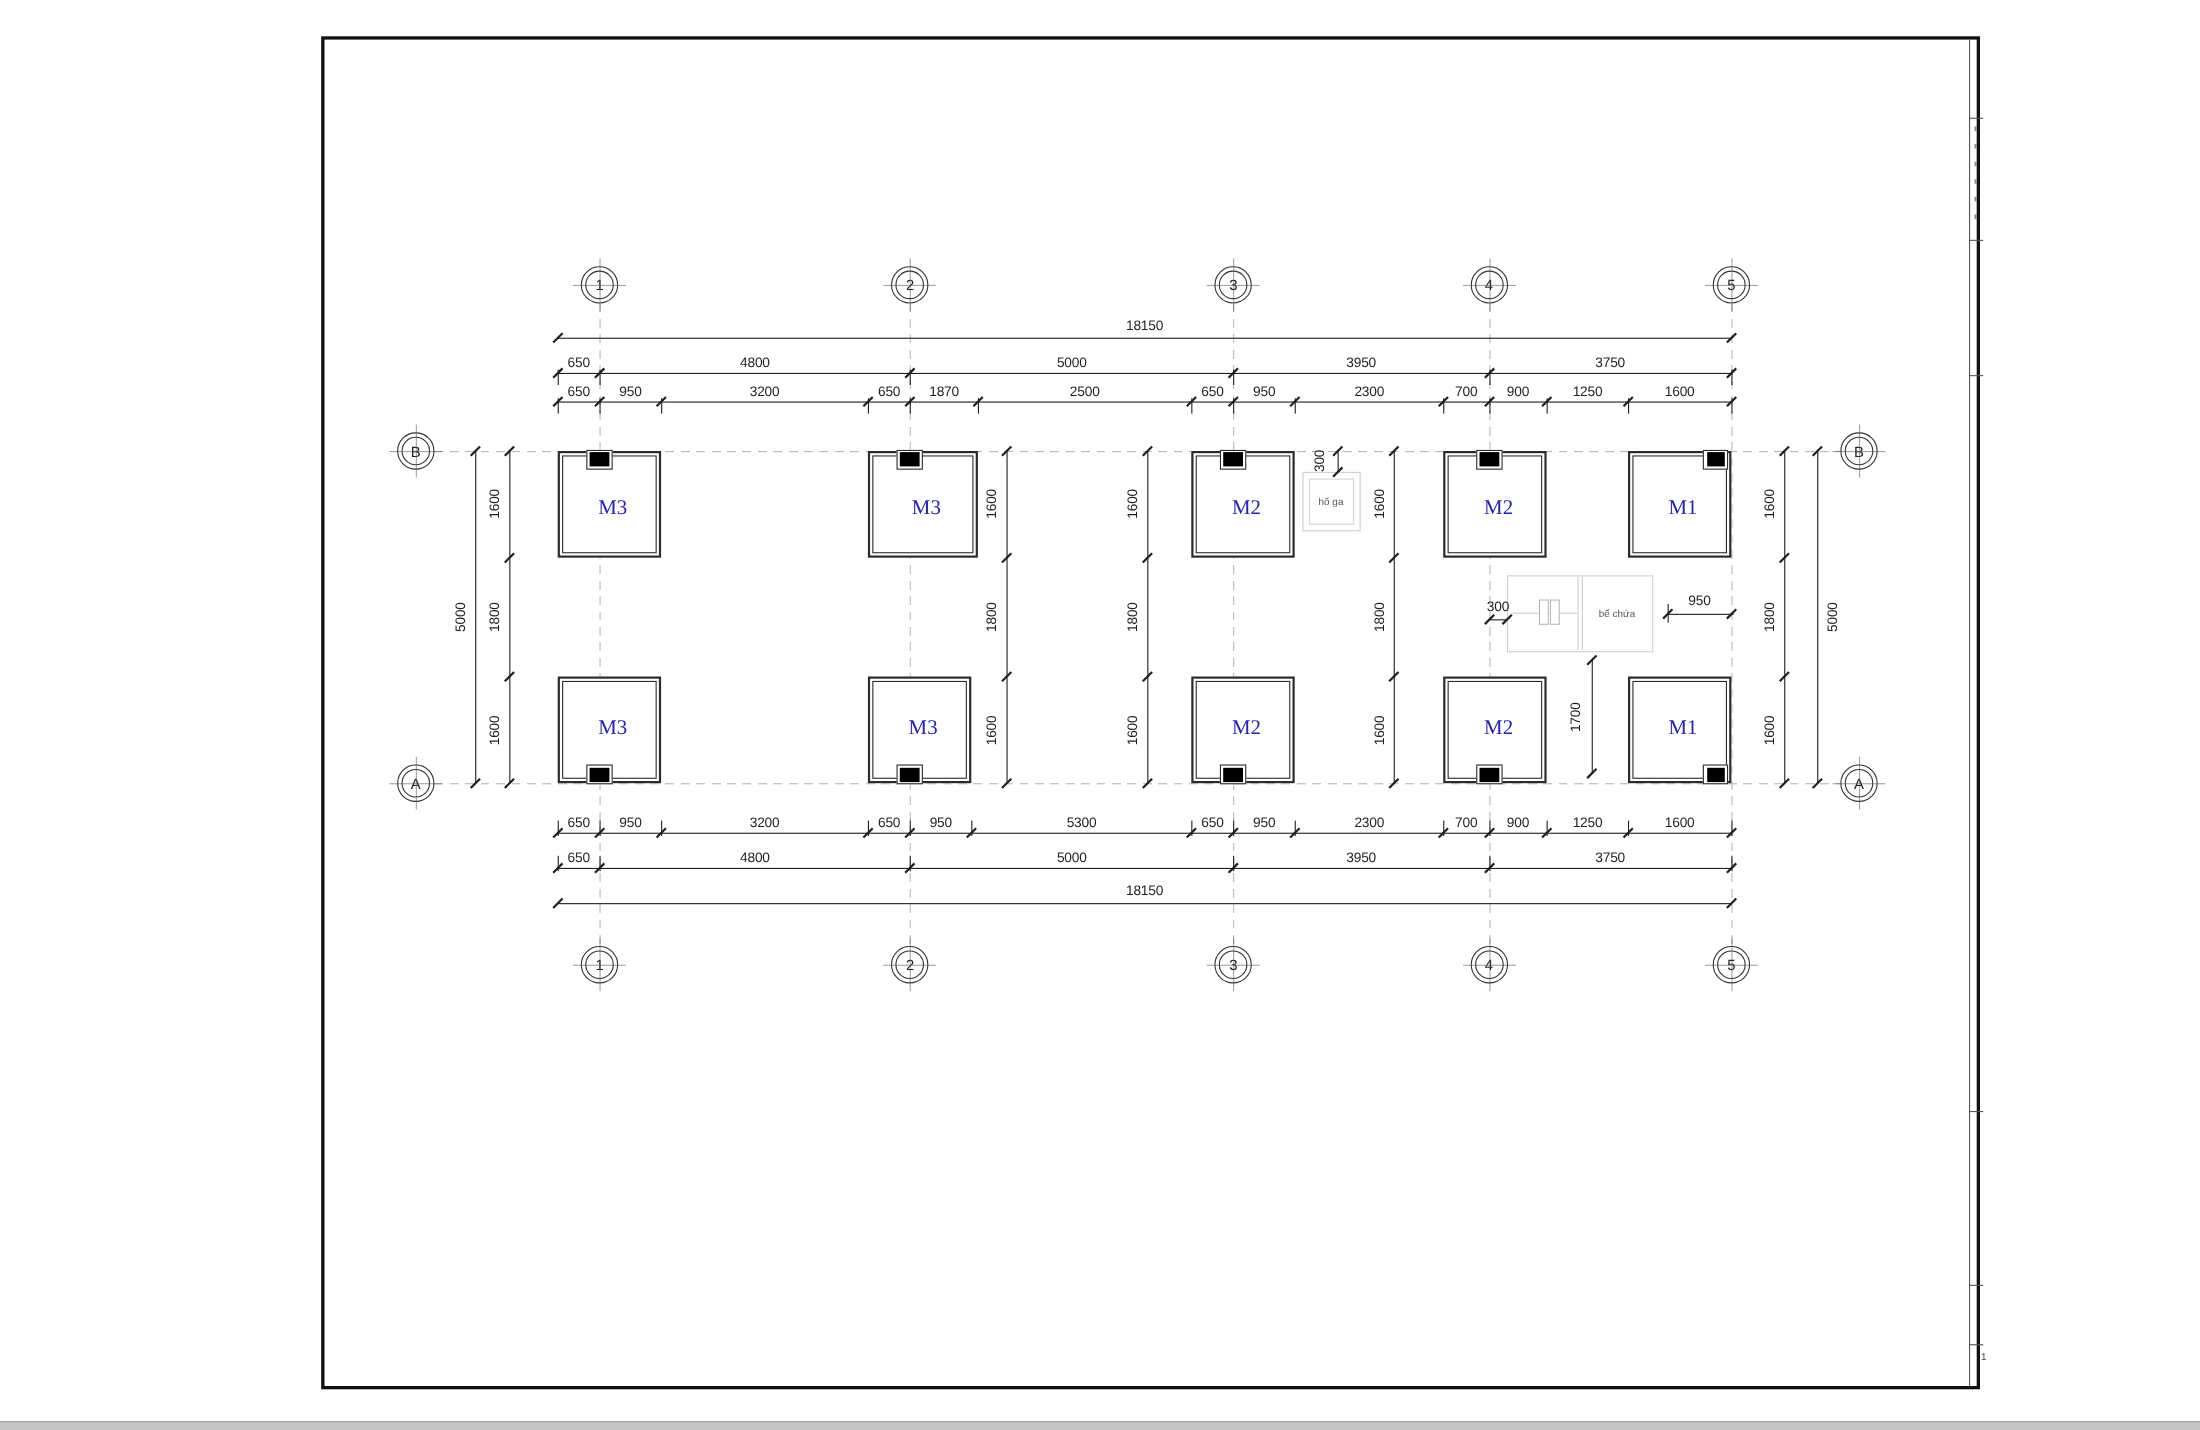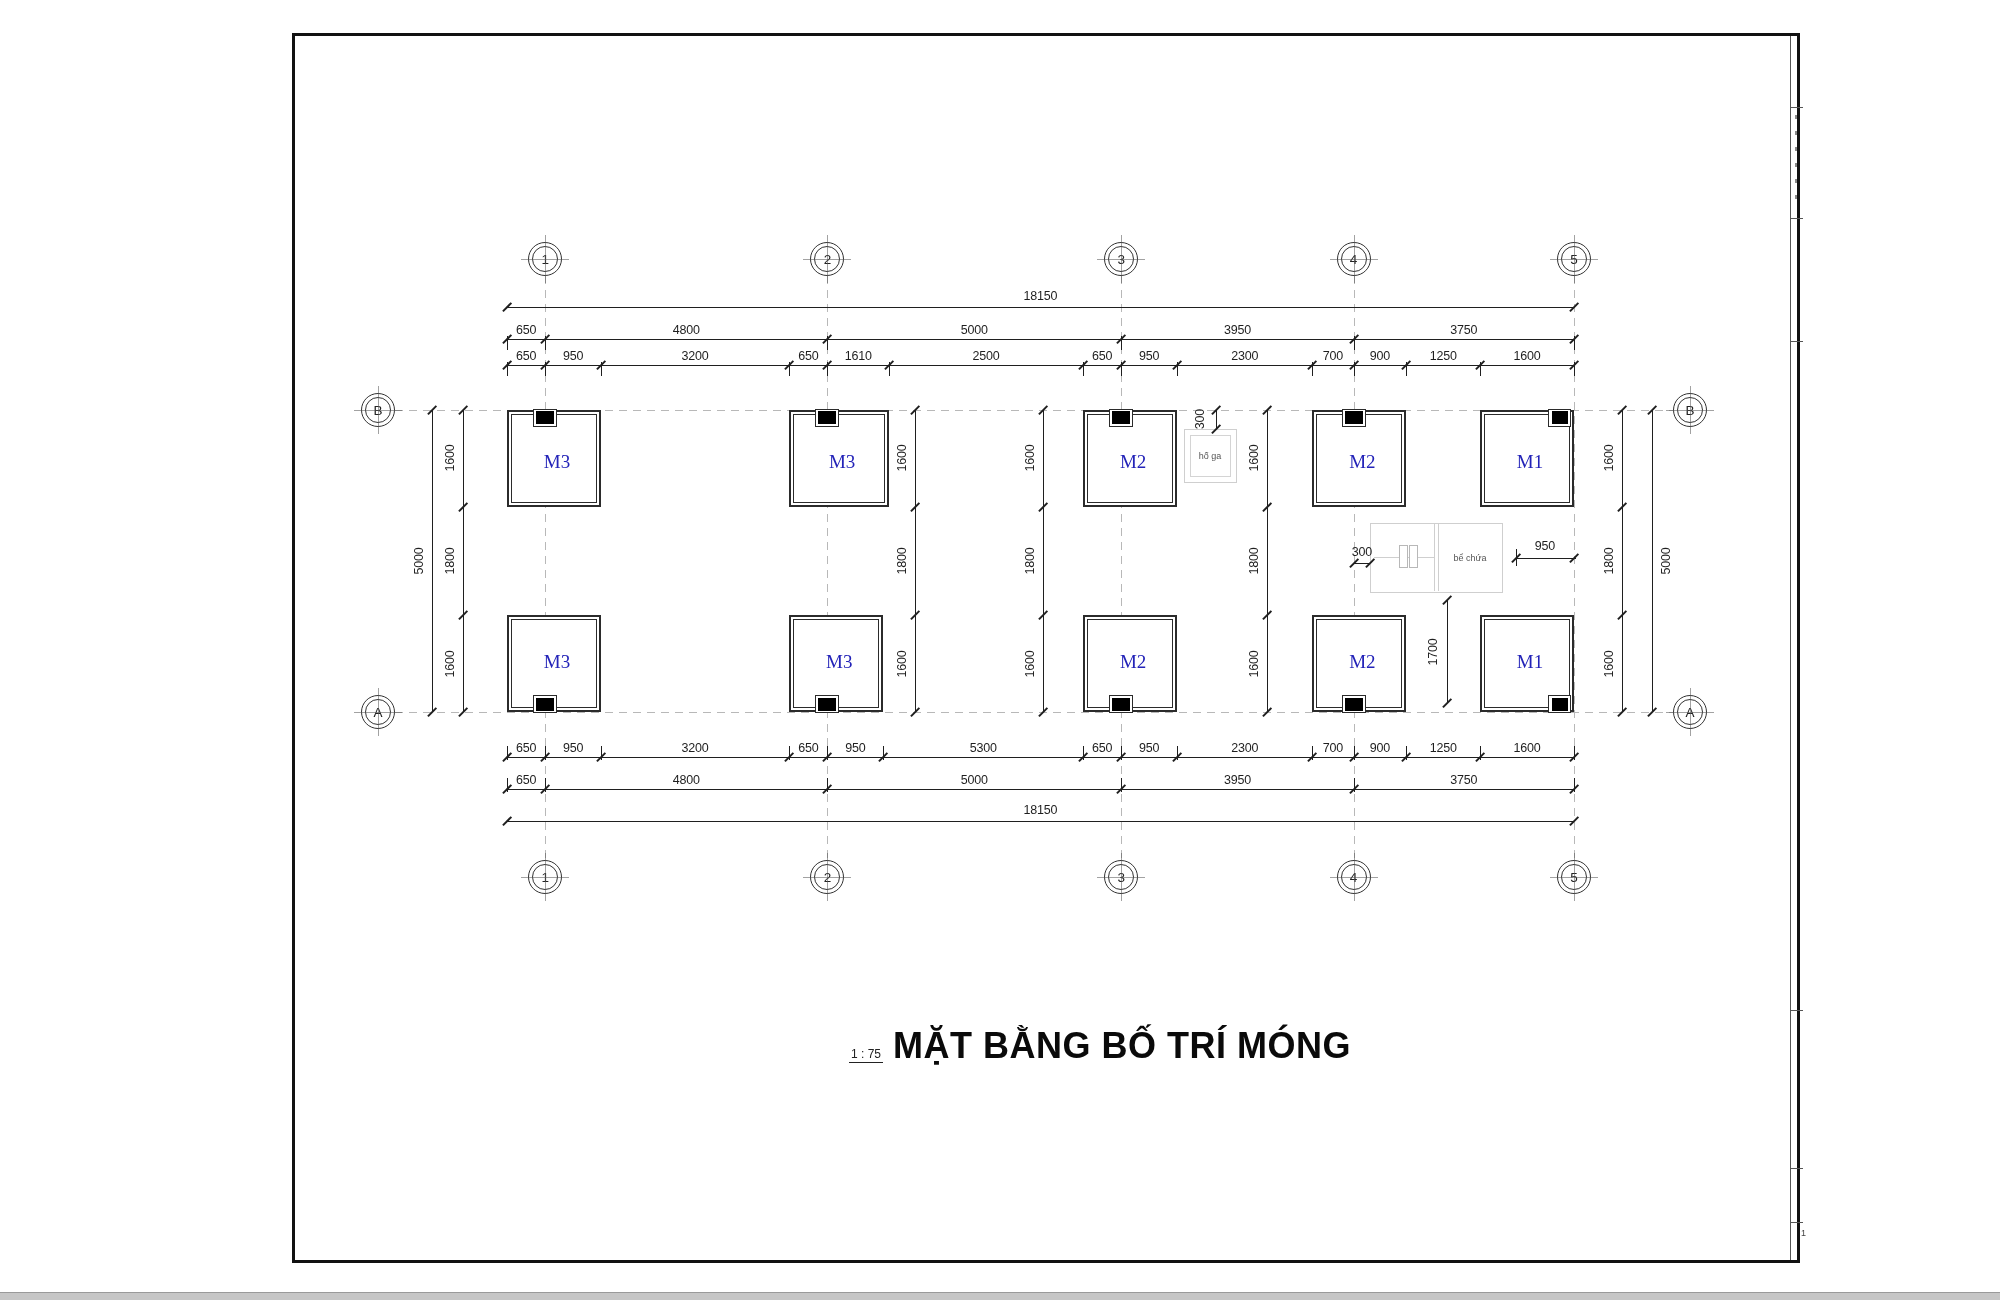--- a/index.html
+++ b/index.html
@@ -184,21 +184,21 @@
       <div class="tick" style="left: 1406.45px; top: 365px;"></div>
       <div class="vl" style="left: 1406.45px; top: 362px; height: 14px;"></div>
       <div class="tick" style="left: 1479.94px; top: 365px;"></div>
       <div class="vl" style="left: 1479.94px; top: 362px; height: 14px;"></div>
       <div class="tick" style="left: 1574px; top: 365px;"></div>
       <div class="vl" style="left: 1574px; top: 362px; height: 14px;"></div>
       <div class="lbl" style="left: 526.106px; top: 356px;">650</div>
       <div class="lbl" style="left: 573.136px; top: 356px;">950</div>
       <div class="lbl" style="left: 695.121px; top: 356px;">3200</div>
       <div class="lbl" style="left: 808.288px; top: 356px;">650</div>
-      <div class="lbl" style="left: 858.258px; top: 356px;">1610</div>
+      <div class="lbl" style="left: 858.258px; top: 356px;">1870</div>
       <div class="lbl" style="left: 986.121px; top: 356px;">2500</div>
       <div class="lbl" style="left: 1102.23px; top: 356px;">650</div>
       <div class="lbl" style="left: 1149.26px; top: 356px;">950</div>
       <div class="lbl" style="left: 1244.79px; top: 356px;">2300</div>
       <div class="lbl" style="left: 1332.97px; top: 356px;">700</div>
       <div class="lbl" style="left: 1380px; top: 356px;">900</div>
       <div class="lbl" style="left: 1443.2px; top: 356px;">1250</div>
       <div class="lbl" style="left: 1526.97px; top: 356px;">1600</div>
       <div class="hl" style="left: 507px; top: 757px; width: 1067px;"></div>
       <div class="tick" style="left: 507px; top: 757px;"></div>
@@ -404,24 +404,20 @@
       <div class="tick" style="left: 1516px; top: 558px;"></div>
       <div class="tick" style="left: 1574px; top: 558px;"></div>
       <div class="vl" style="left: 1516px; top: 549px; height: 17px;"></div>
       <div class="lbl" style="left: 1545px; top: 546px;">950</div>
       <div class="vl" style="left: 1447px; top: 600px; height: 103px;"></div>
       <div class="tick" style="left: 1447px; top: 600px;"></div>
       <div class="tick" style="left: 1447px; top: 703px;"></div>
       <div class="lbl lblv" style="left: 1433px; top: 652px;">1700</div>
     </div>
 
-  <div id="title-group">
-    <span id="title-scale">1 : 75</span>
-    <span id="sheet-title">MẶT BẰNG BỐ TRÍ MÓNG</span>
-  </div>
 <div class="edge-tick" style="left: 1790px; top: 107px; width: 13px;"></div>
     <div class="edge-tick" style="left: 1790px; top: 218px; width: 13px;"></div>
     <div class="edge-tick" style="left: 1790px; top: 341px; width: 13px;"></div>
     <div class="edge-tick" style="left: 1790px; top: 1010px; width: 13px;"></div>
     <div class="edge-tick" style="left: 1790px; top: 1168px; width: 13px;"></div>
     <div class="edge-tick" style="left: 1790px; top: 1222px; width: 13px;"></div>
     <div class="edge-dot" style="left: 1795px; top: 115px;"></div>
     <div class="edge-dot" style="left: 1795px; top: 131px;"></div>
     <div class="edge-dot" style="left: 1795px; top: 147px;"></div>
     <div class="edge-dot" style="left: 1795px; top: 163px;"></div>

